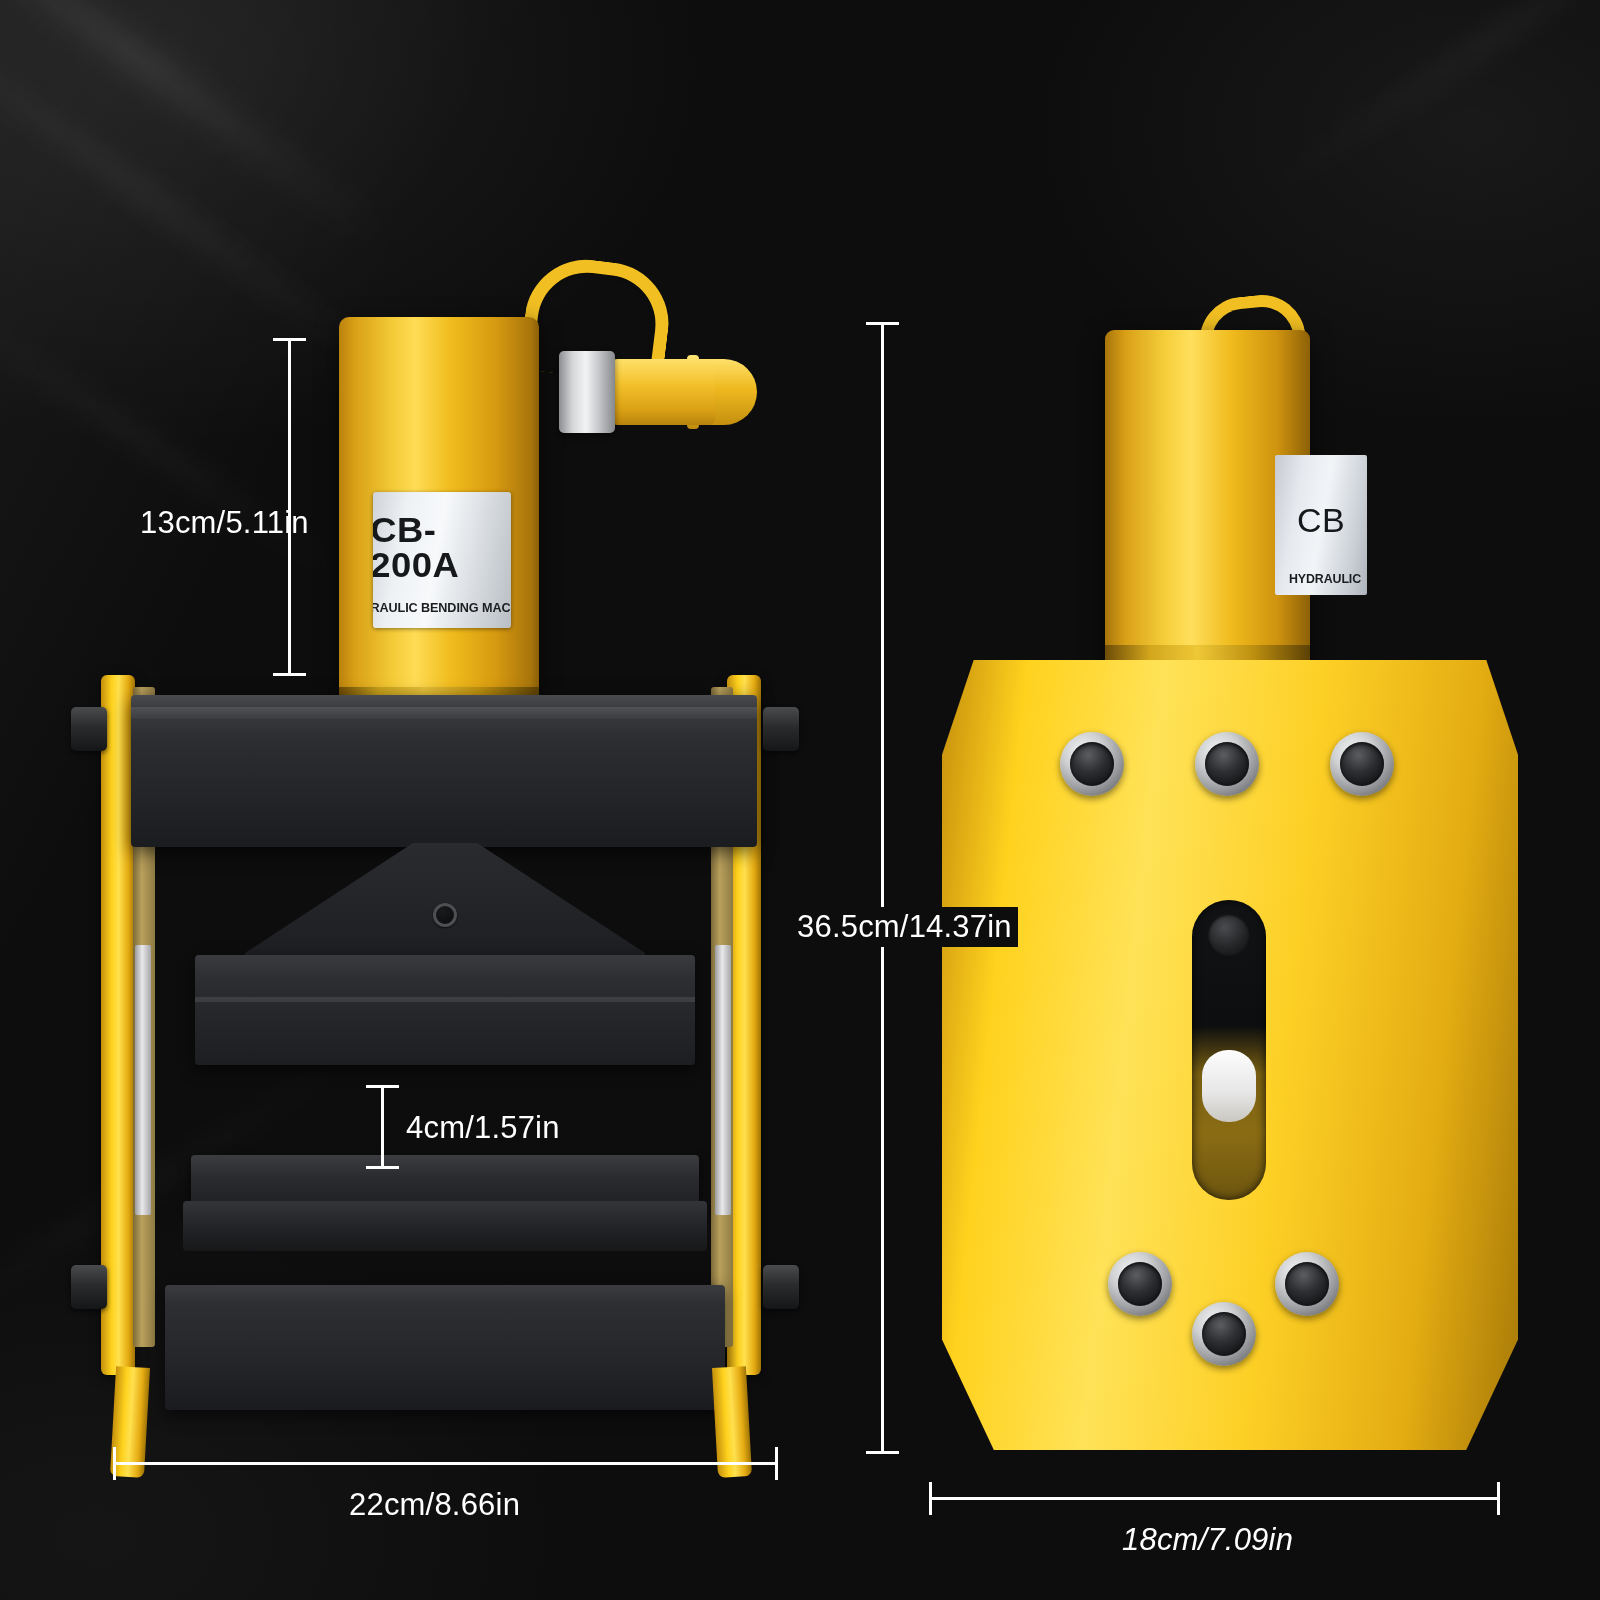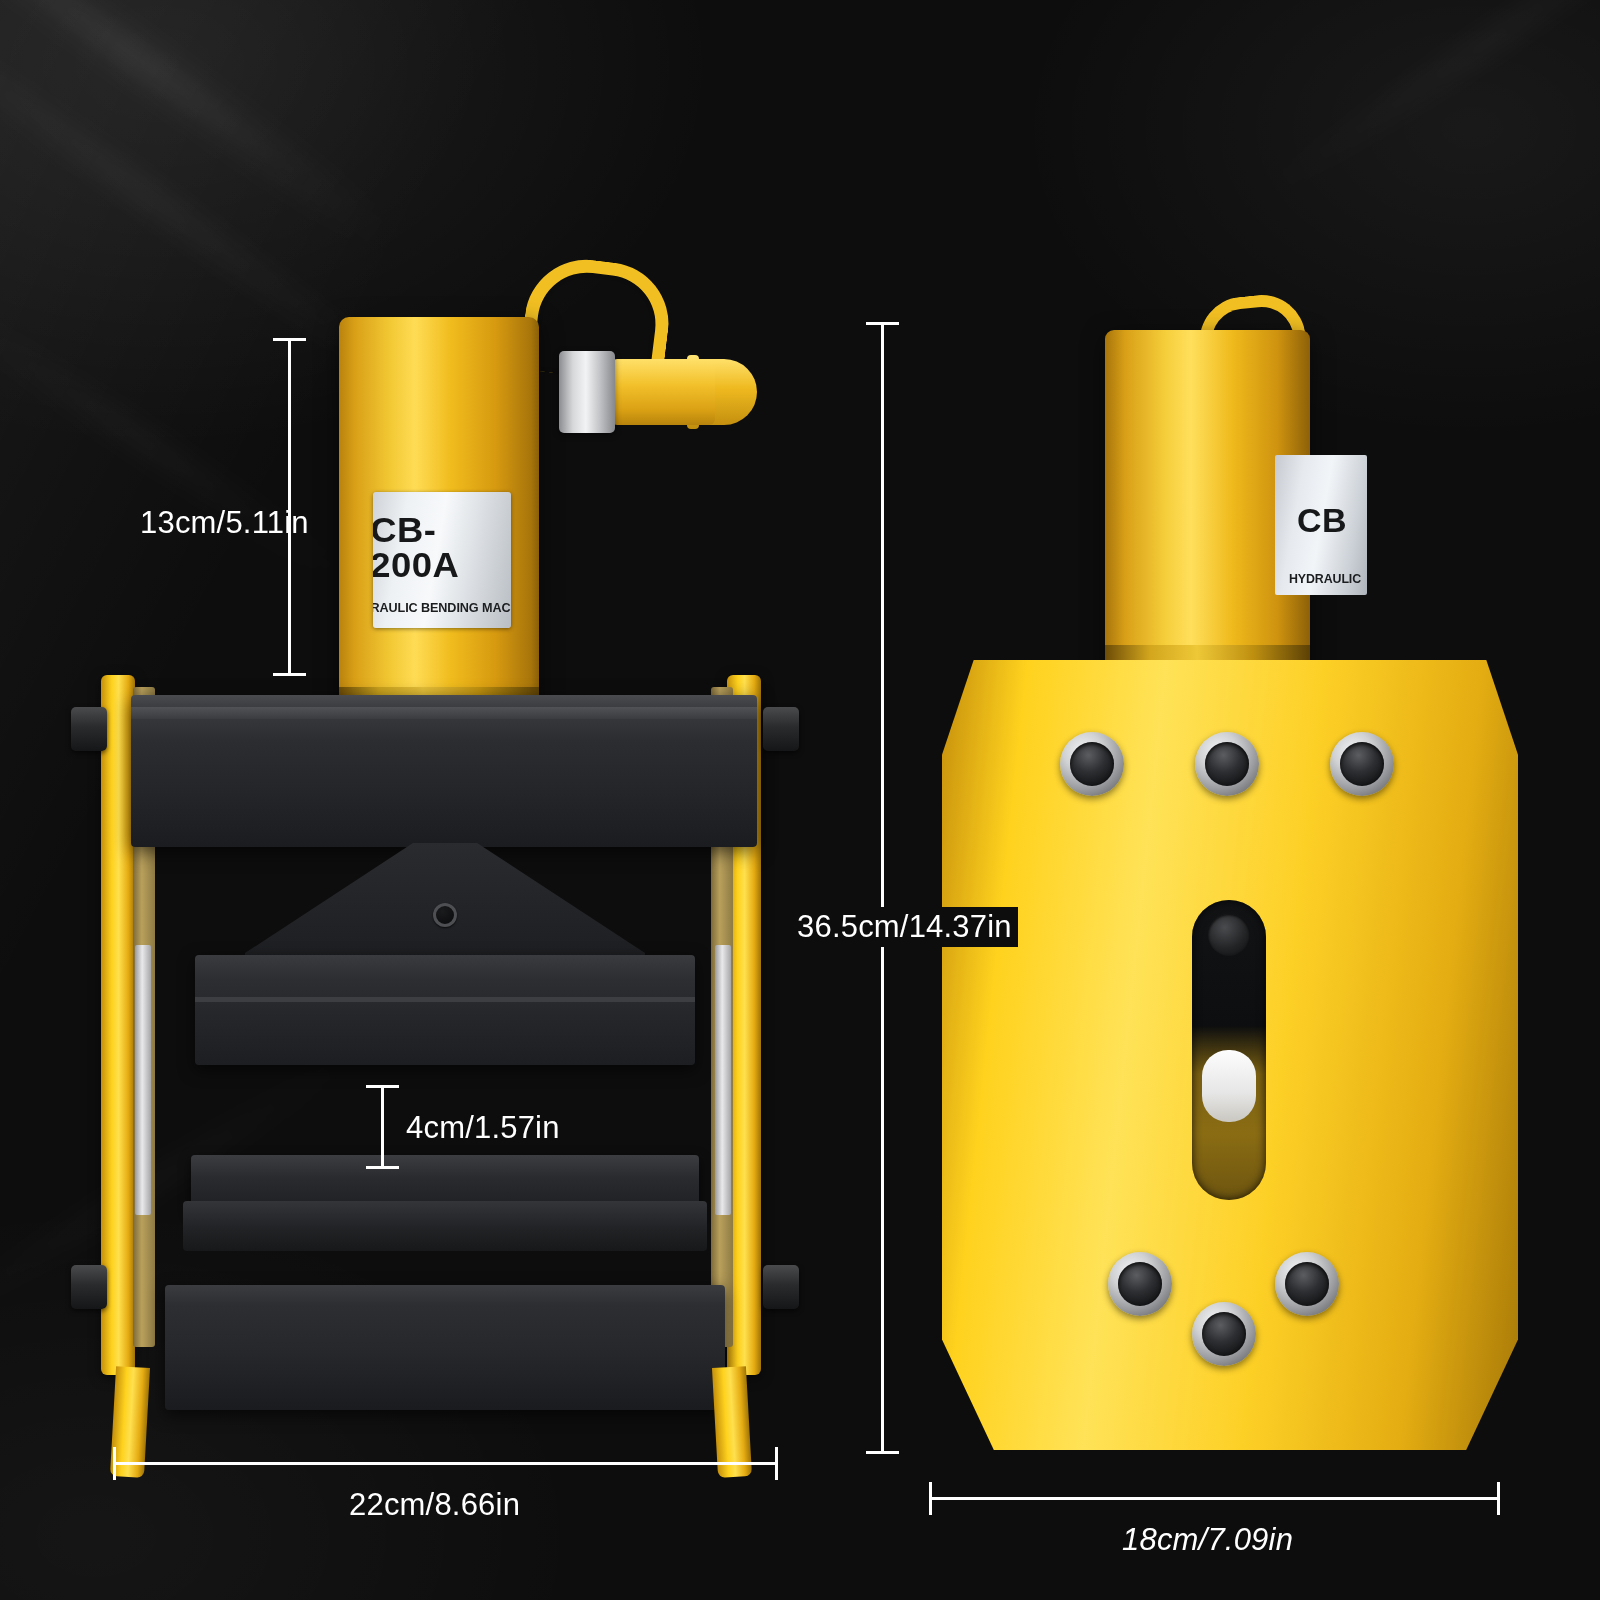--- a/index.html
+++ b/index.html
@@ -127,21 +127,21 @@
 
   
   #side{position:absolute;left:930px;top:290px;width:600px;height:1180px;}
   .s-cyl{position:absolute;left:175px;top:40px;width:205px;height:345px;border-radius:9px 9px 4px 4px;
     background:linear-gradient(90deg,#a8750b 0%,#d9a017 10%,#f6cf3c 30%,#ffdf5c 42%,#efba1c 62%,#cf930f 84%,#8d6108 100%);
     box-shadow:0 6px 22px rgba(0,0,0,.55);}
   .s-cyl-bot{position:absolute;left:175px;top:355px;width:205px;height:40px;border-radius:0 0 9px 9px;
     background:linear-gradient(90deg,#6d4c06,#d3a61d 22%,#eec837 45%,#bf9010 72%,#5c4105);}
   .s-lbl{position:absolute;left:345px;top:165px;width:92px;height:140px;border-radius:2px;overflow:hidden;
     background:linear-gradient(100deg,#c6cad0 0%,#e6eaef 26%,#f2f5f8 50%,#ccd1d7 80%,#aeb4bb 100%);}
-  .s-lbl-model{position:absolute;left:22px;top:48px;color:#16181a;font-size:34px;font-weight:700;
+  .s-lbl-model{position:absolute;left:22px;top:48px;color:#16181a;font-size:34px;font-weight:400;
     letter-spacing:.5px;line-height:1;white-space:nowrap;}
   .s-lbl-sub{position:absolute;left:14px;top:118px;color:#1b1d1f;font-size:12.4px;font-weight:700;
     letter-spacing:-.1px;line-height:1;white-space:nowrap;}
   .s-strap{position:absolute;left:268px;top:6px;width:82px;height:44px;
     border:12px solid #f1bf22;border-bottom:none;border-radius:44px 44px 0 0;transform:rotate(-6deg);}
 
   .s-plate{position:absolute;left:12px;top:370px;width:576px;height:790px;
     background:linear-gradient(96deg,#c58f0c 0%,#ffd21e 13%,#ffe257 34%,#fdd026 58%,#e4ad12 82%,#a87a08 100%);
     clip-path:polygon(5.5% 0%, 94.5% 0%, 100% 12%, 100% 86%, 91% 100%, 9% 100%, 0% 86%, 0% 12%);
     box-shadow:0 8px 26px rgba(0,0,0,.55);}

